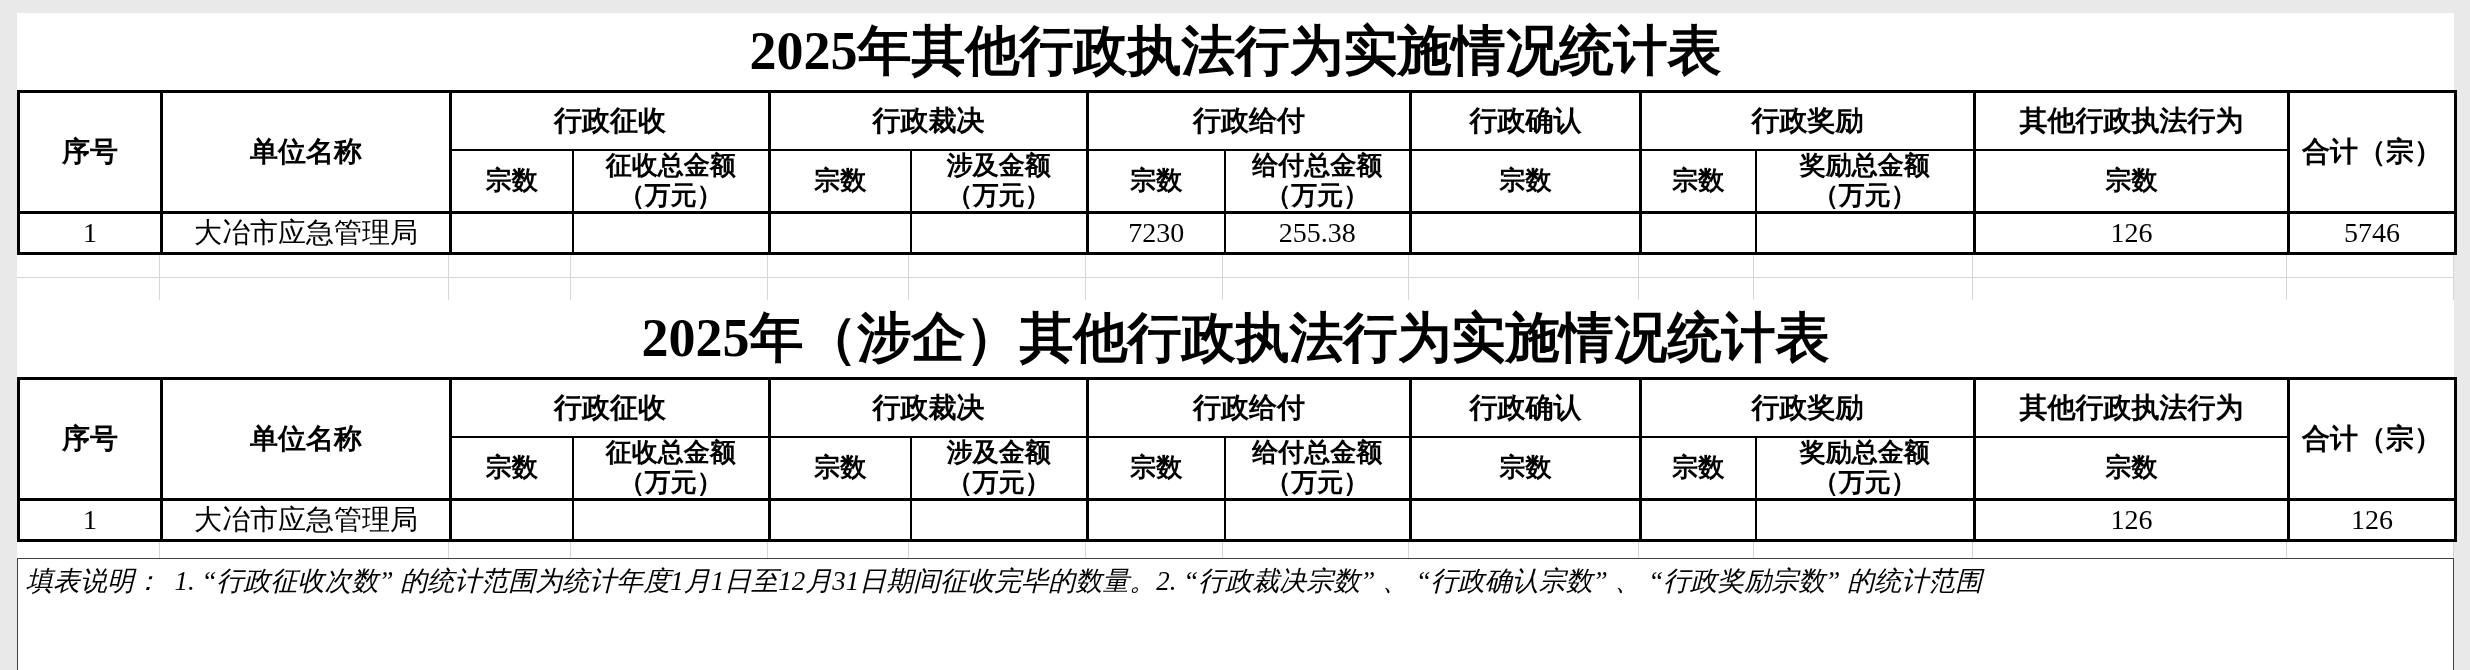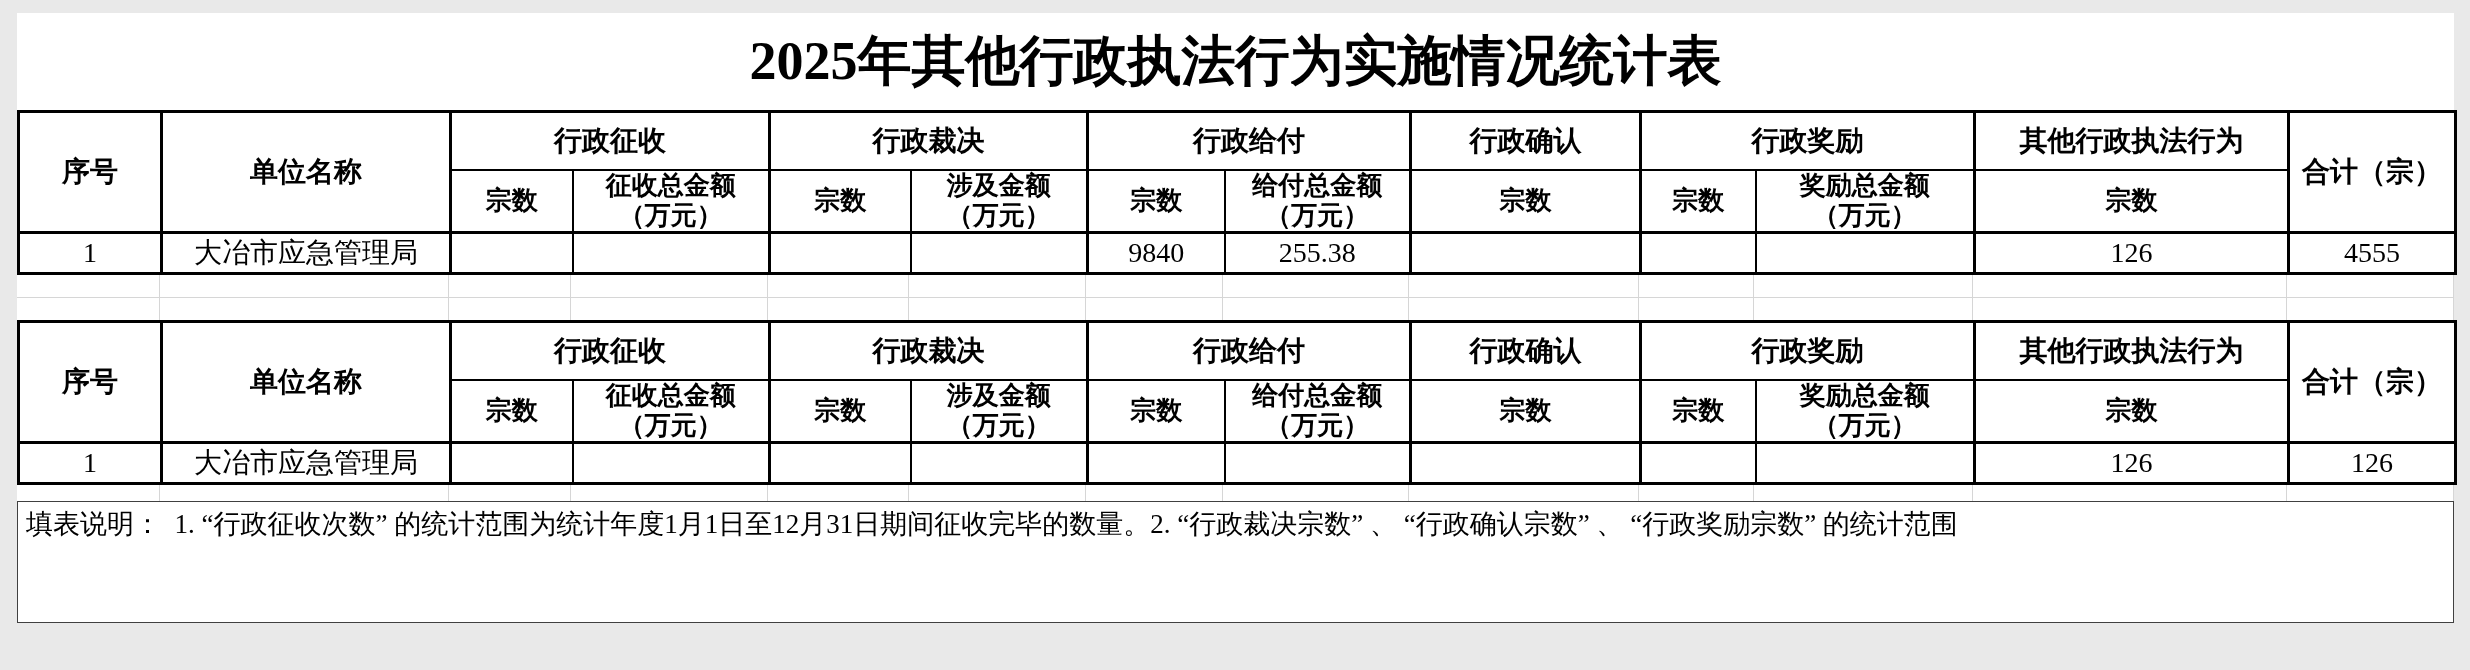--- a/index.html
+++ b/index.html
@@ -7,21 +7,21 @@
     width:2470px;height:670px;overflow:hidden;position:relative;
     background:#e9e9e9;
     font-family:"Liberation Serif", serif;
     color:#000;
   }
   .sheet{
     position:absolute;left:17px;top:13px;width:2437px;background:#ffffff;
   }
   
   .title-band{
-    height:97px;display:flex;align-items:center;justify-content:center;
+    height:77px;display:flex;align-items:center;justify-content:center;
     font-family:"Liberation Serif", serif;
     font-size:54px;font-weight:bold;white-space:nowrap;overflow:hidden;
   }
   
   table.stat{
     border-collapse:collapse;table-layout:fixed;width:2437px;
     border:3px solid #000;
   }
   table.stat th, table.stat td{
     border:2px solid #000;
@@ -54,21 +54,21 @@
   .gridrow.hline{border-bottom:1px solid #d6d6d6;}
   .h22{height:22px;} .h16{height:16px;}
   
   .footnote{
     box-sizing:border-box;height:122px;width:2437px;
     border:1px solid #404040;background:#fff;
     padding:7px 14px 0 8px;
     font-family:"Liberation Serif", serif;
     font-size:27px;line-height:31px;text-align:left;
   }
-  .footnote div{white-space:pre-wrap;}
+  .footnote div{white-space:pre-wrap;font-style:italic;}
 </style>
 </head>
 <body>
 
 <div class="sheet">
 
   <div class="title-band">2025年其他行政执法行为实施情况统计表</div>
 
   <table class="stat">
     <colgroup>
@@ -124,27 +124,27 @@
       </tr>
     </thead>
     <tbody>
       <tr class="data-row">
         <td class="g">1</td>
         <td class="g">大冶市应急管理局</td>
         <td></td>
         <td class="g"></td>
         <td></td>
         <td class="g"></td>
-        <td>9840</td>
+        <td>7230</td>
         <td class="g">255.38</td>
         <td class="g"></td>
         <td></td>
         <td class="g"></td>
         <td class="g">126</td>
-        <td>4555</td>
+        <td>5746</td>
       </tr>
     </tbody>
   </table>
 
   <div class="gridrow h22 hline">
       <i></i>
       <i></i>
       <i></i>
       <i></i>
       <i></i>
@@ -166,20 +166,21 @@
       <i></i>
       <i></i>
       <i></i>
       <i></i>
       <i></i>
       <i></i>
       <i></i>
       <i></i>
     </div>
 
+  <div class="title-band">2025年（涉企）其他行政执法行为实施情况统计表</div>
 
   <table class="stat">
     <colgroup>
       <col style="width:143px">
         <col style="width:289px">
         <col style="width:122px">
         <col style="width:197px">
       <col style="width:141px">
         <col style="width:177px">
         <col style="width:137px">

